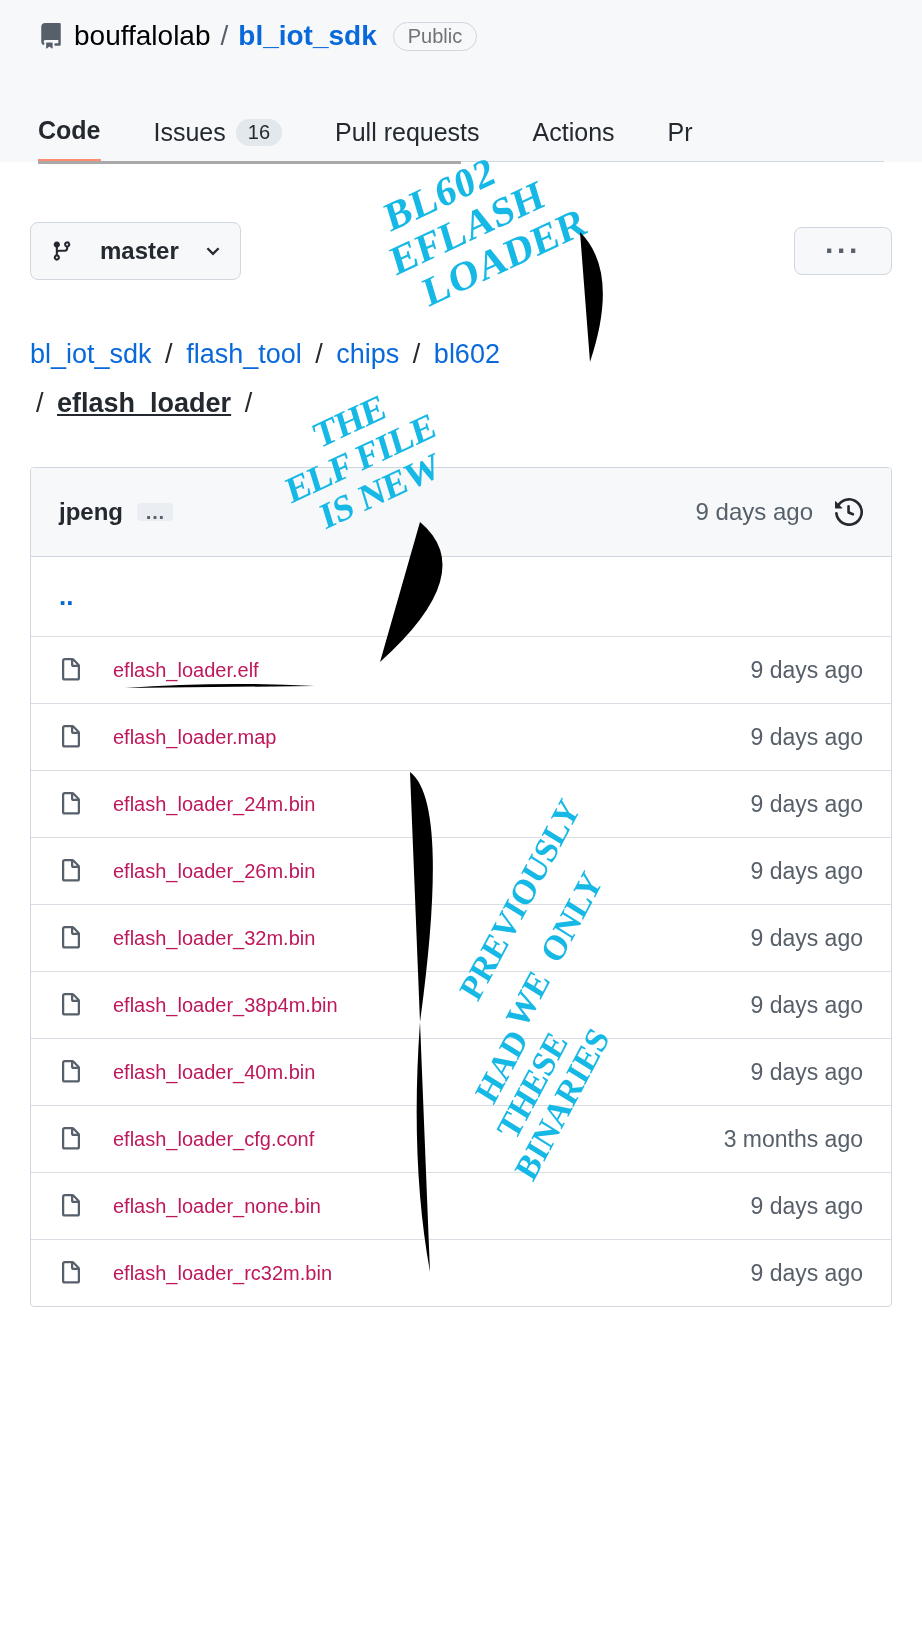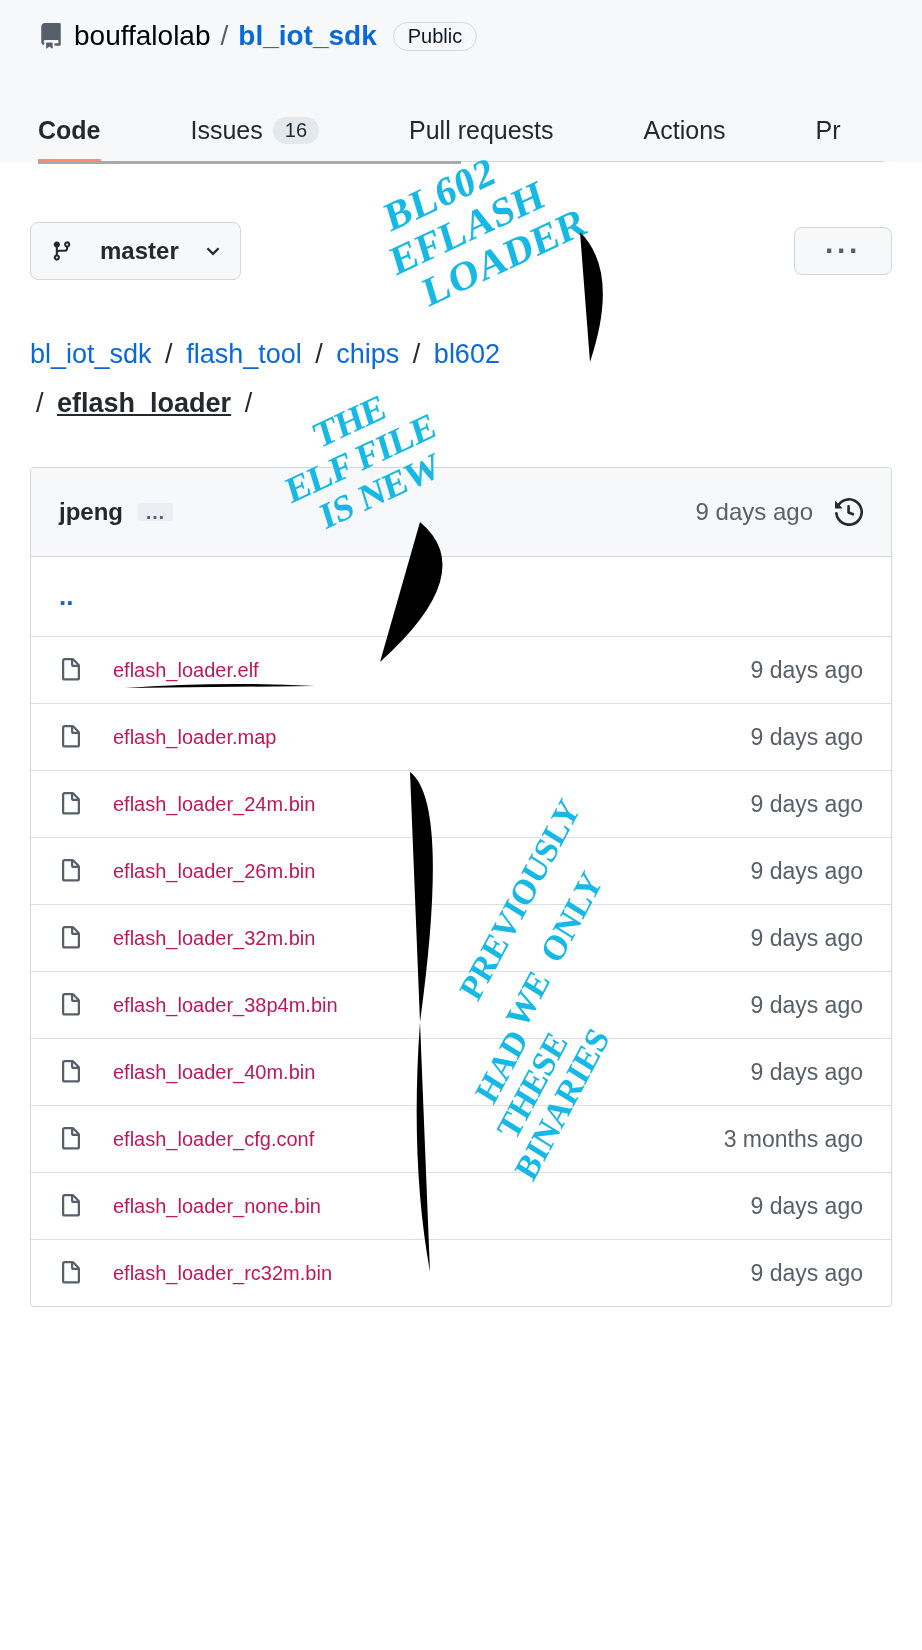--- a/index.html
+++ b/index.html
@@ -19,30 +19,30 @@
     align-items: center;
     gap: 10px;
     font-size: 28px;
     margin-bottom: 50px;
   }
   .repo-link { color: #000000; text-decoration: none; }
   .repo-sep { color: #57606a; }
   .repo-name { color: #0969da; font-weight: 600; }
   .public-badge {
     font-size: 20px;
-    color: #0f172a;
+    color: #737373;
     border: 1px solid #d0d7de;
     border-radius: 20px;
     padding: 2px 14px;
     margin-left: 6px;
   }
   .tabs {
     display: flex;
-    align-items: flex-start;
-    gap: 90px;
+    align-items: flex-end;
+    gap: 53px;
     border-bottom: 1px solid #d0d7de;
     position: relative;
   }
   .tab {
     font-size: 25px;
     color: #24292f;
     padding: 14px 0;
     cursor: pointer;
     display: flex;
     align-items: center;

